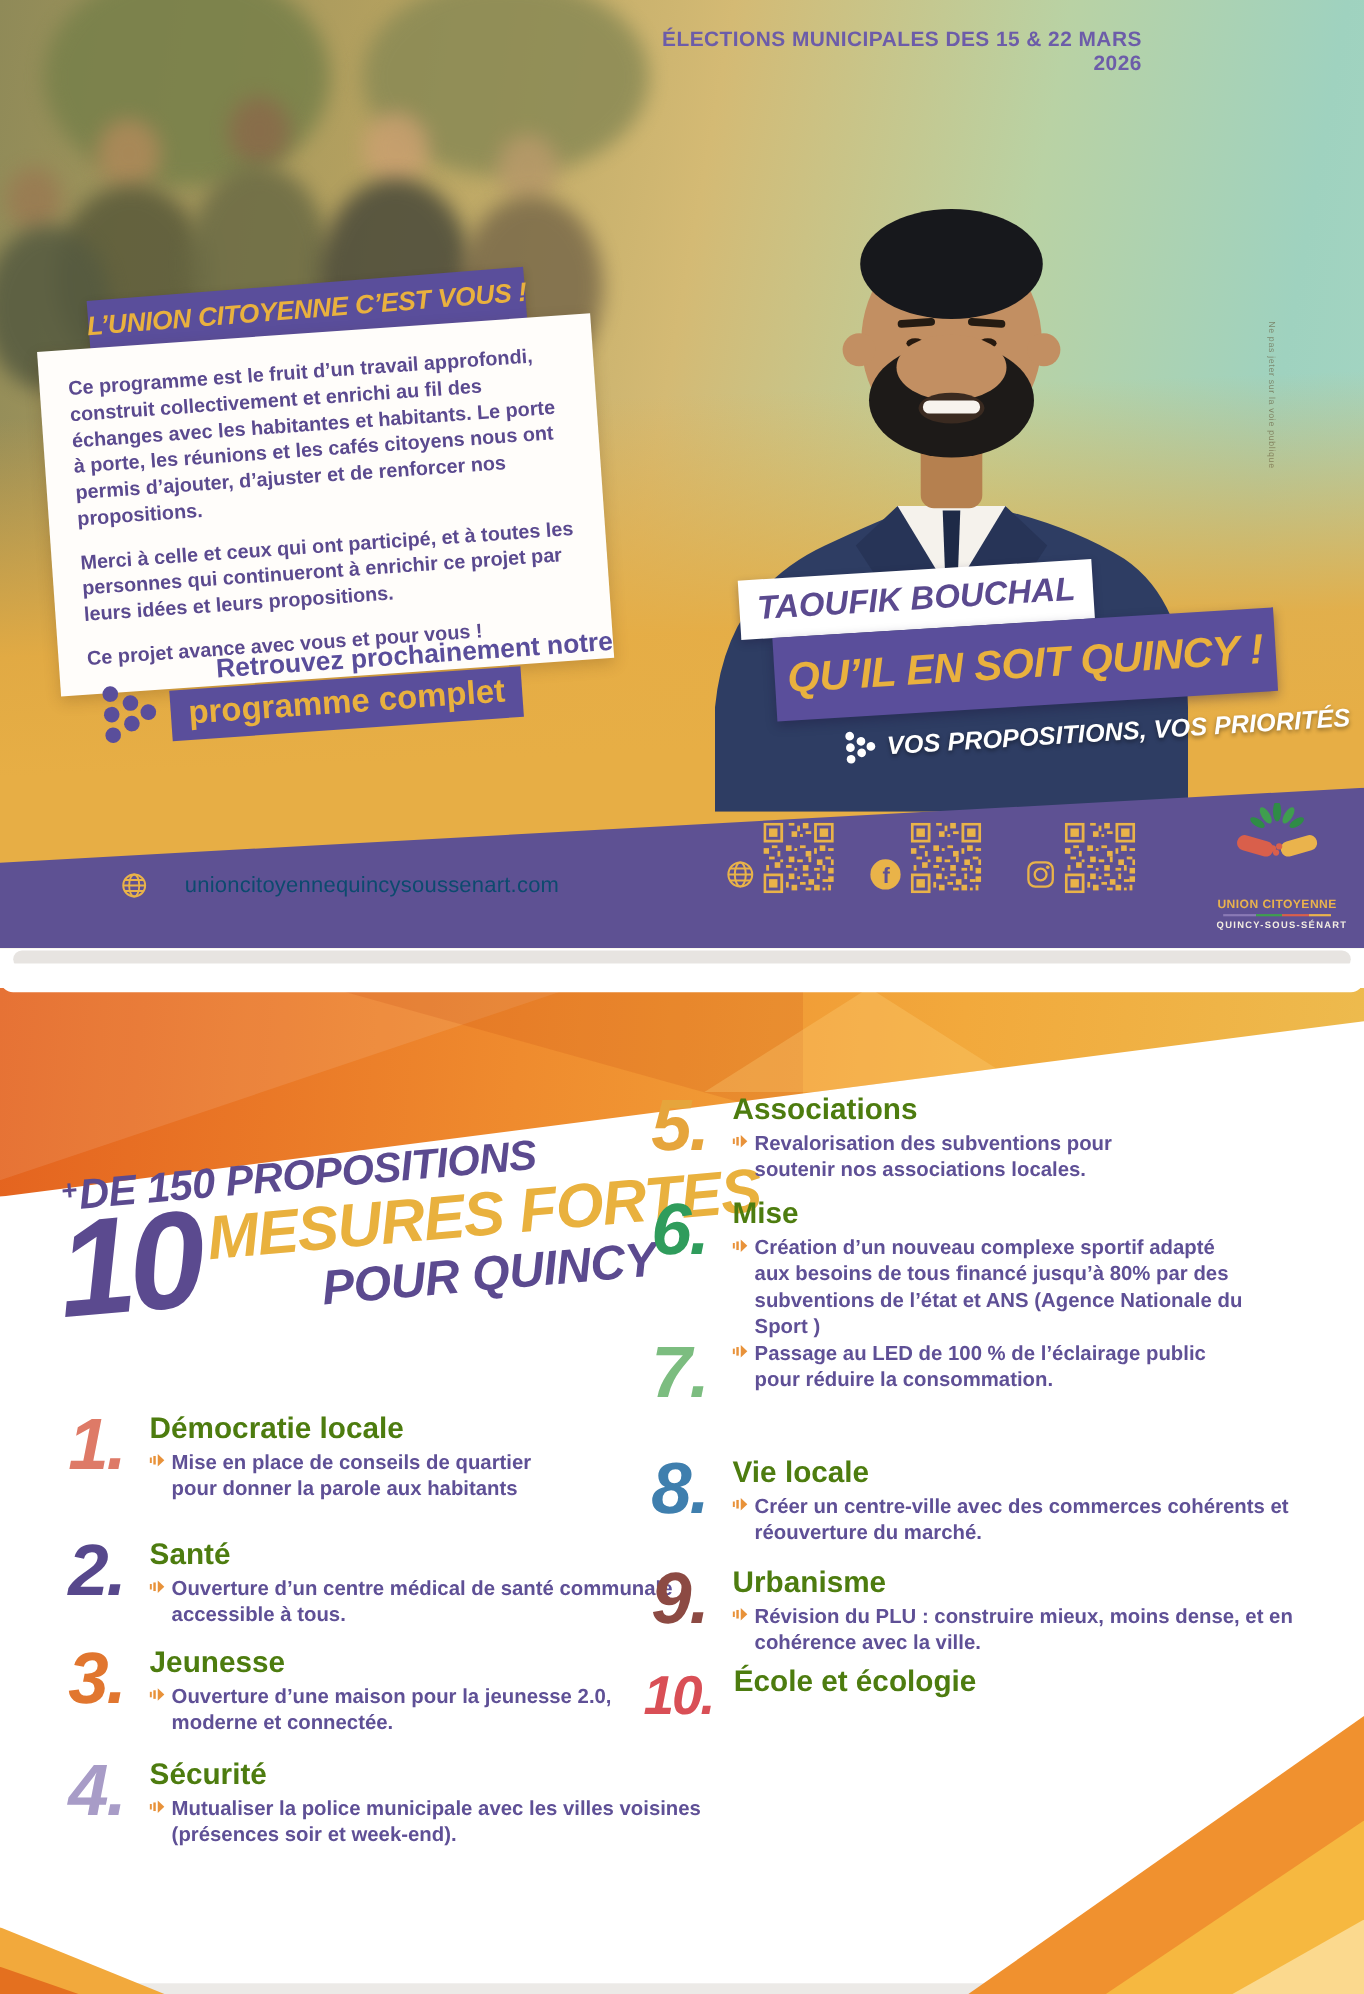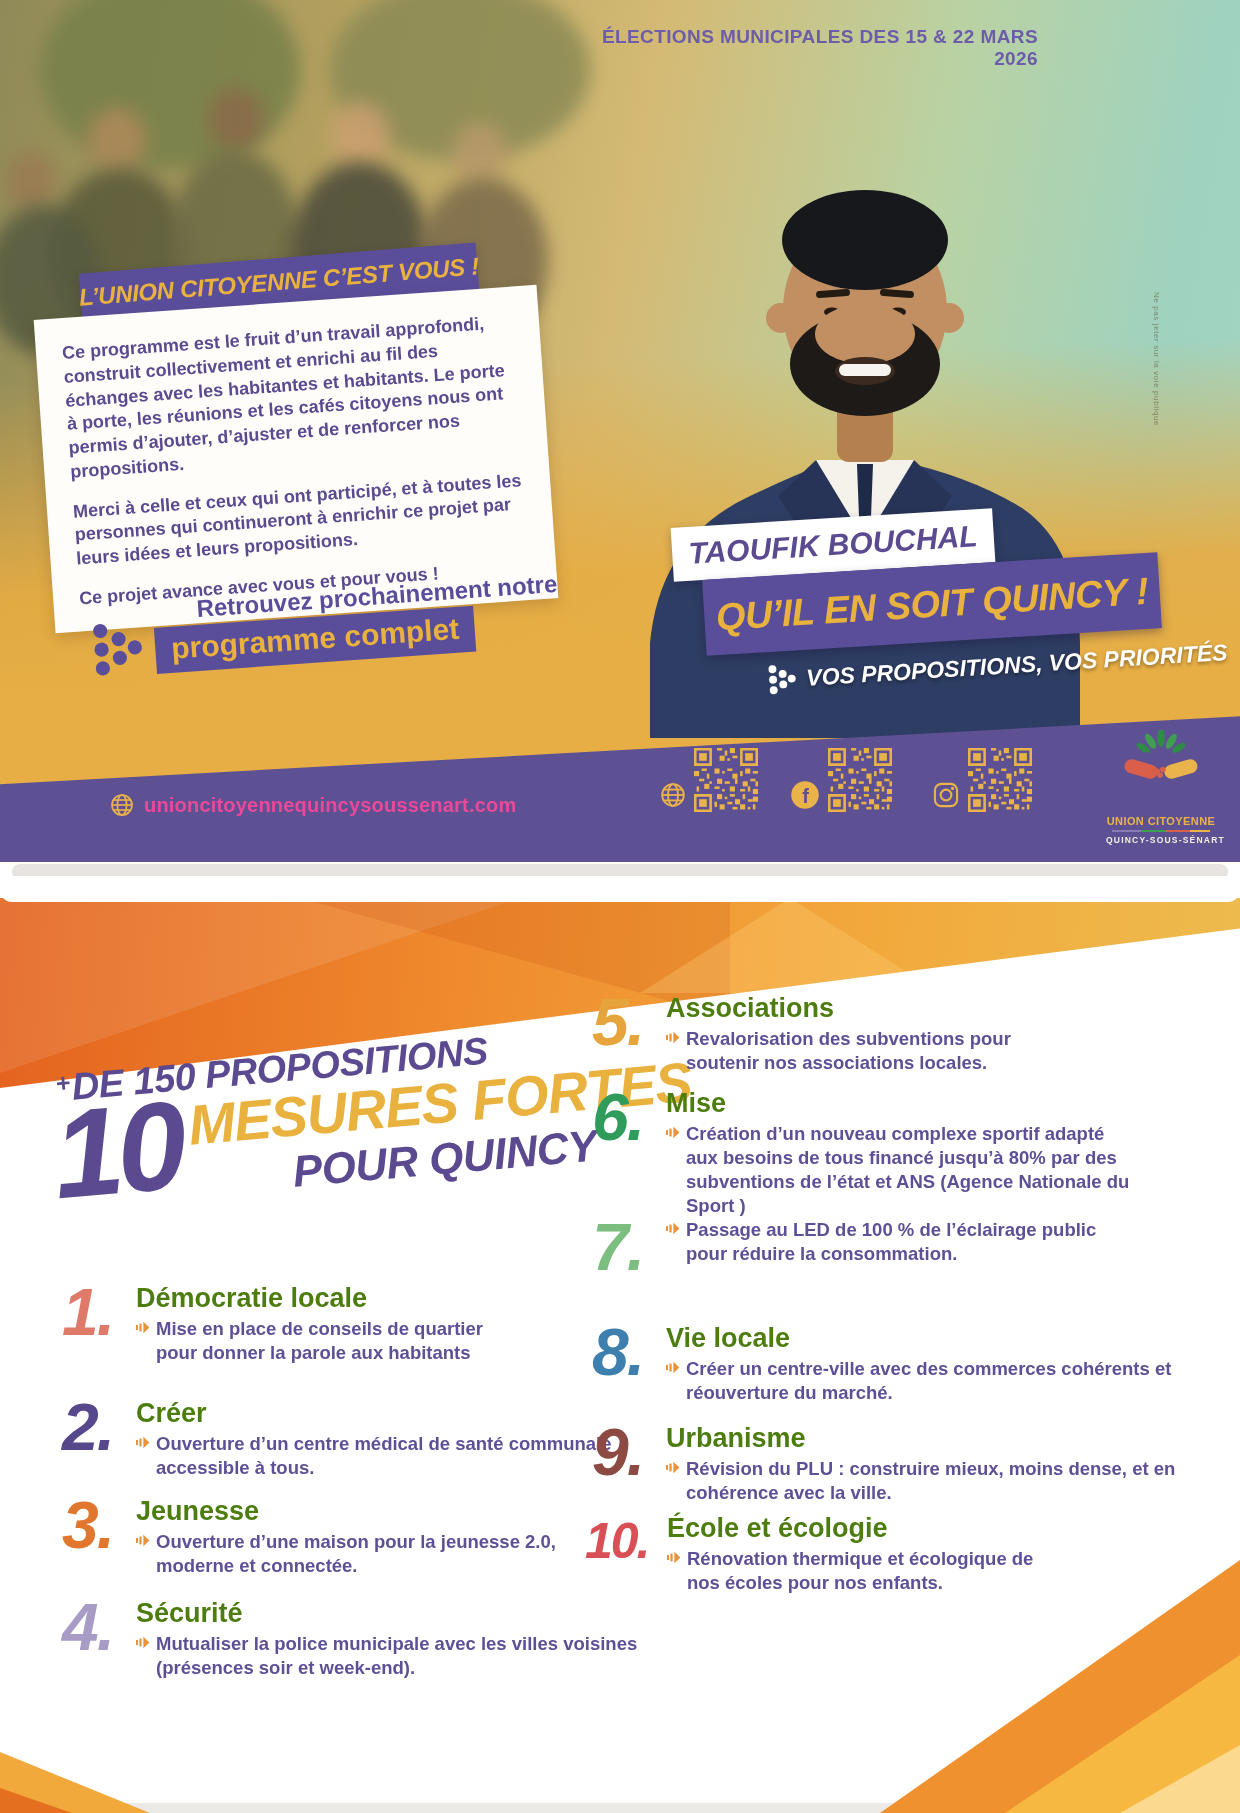--- a/index.html
+++ b/index.html
@@ -34,21 +34,21 @@
   .intro-card p{margin:0 0 16px 0;font-size:18px;line-height:1.32;font-weight:700;color:#5b4a8f;}
   .intro-card p:last-child{margin-bottom:0;}
 
   .teaser{left:92px;top:586px;z-index:6;display:flex;align-items:flex-end;gap:12px;transform:rotate(-4deg);}
   .dots-icon{color:#5a4e9b;}
   .teaser .t1{font-size:24px;font-weight:800;color:#5a4e9b;margin:0 0 2px 44px;white-space:nowrap;}
   .teaser .t2{display:inline-block;background:#5a4e9b;color:#e9b13e;font-size:30px;font-weight:800;
     padding:5px 16px 7px 16px;white-space:nowrap;}
 
   .website{left:110px;top:793px;z-index:6;display:flex;align-items:center;gap:10px;}
-  .website span{color:#ec4899;font-size:20px;font-weight:700;letter-spacing:.2px;}
+  .website span{color:#0c4a6e;font-size:20px;font-weight:400;letter-spacing:.2px;margin-left:24px;}
 
   .name-box{left:672px;top:518px;width:322px;height:54px;z-index:6;background:#ffffff;
     transform:rotate(-3.5deg);display:flex;align-items:center;justify-content:center;
     box-shadow:0 3px 8px rgba(30,20,60,.3);}
   .name-box span{color:#5b4a8f;font-size:30px;font-weight:800;font-style:italic;white-space:nowrap;}
   .slogan-box{left:704px;top:566px;width:456px;height:76px;z-index:6;background:#5a4e9b;
     transform:rotate(-3.5deg);display:flex;align-items:center;justify-content:center;
     box-shadow:0 4px 10px rgba(30,20,60,.35);}
   .slogan-box span{color:#e9b13e;font-size:38px;font-weight:800;font-style:italic;letter-spacing:-.5px;white-space:nowrap;}
   .subtitle{left:768px;top:650px;z-index:6;display:flex;align-items:center;gap:10px;
@@ -370,21 +370,21 @@
           <svg class="ai" width="14" height="13" viewBox="0 0 14 13">
             <use href="#mini-arrow" fill="currentColor"></use>
           </svg>
         <div class="mdesc">Mise en place de conseils de quartier pour donner la parole aux habitants</div>
         </div>
       </div>
   </div>
   <div class="measure m2">
     <div class="mnum" style="color: rgb(87, 72, 140);">2.</div>
     <div>
-        <div class="mtitle">Créer</div>
+        <div class="mtitle">Santé</div>
       <div class="mdesc-row">
           <svg class="ai" width="14" height="13" viewBox="0 0 14 13">
             <use href="#mini-arrow" fill="currentColor"></use>
           </svg>
         <div class="mdesc">Ouverture d’un centre médical de santé communale accessible à tous.</div>
         </div>
       </div>
   </div>
   <div class="measure m3">
     <div class="mnum" style="color: rgb(225, 118, 47);">3.</div>
@@ -466,26 +466,20 @@
             <use href="#mini-arrow" fill="currentColor"></use>
           </svg>
         <div class="mdesc">Révision du PLU : construire mieux, moins dense, et en cohérence avec la ville.</div>
         </div>
       </div>
   </div>
   <div class="measure m10">
     <div class="mnum small" style="color: rgb(217, 79, 86);">10.</div>
     <div>
         <div class="mtitle">École et écologie</div>
-      <div class="mdesc-row">
-          <svg class="ai" width="14" height="13" viewBox="0 0 14 13">
-            <use href="#mini-arrow" fill="currentColor"></use>
-          </svg>
-        <div class="mdesc">Rénovation thermique et écologique de nos écoles pour nos enfants.</div>
-        </div>
       </div>
   </div>
 
   <div class="bt bottom-strip"></div>
   <div class="bt bt1"></div>
   <div class="bt bt2"></div>
   <div class="bt bt3"></div>
   <div class="bt bt4"></div>
   <div class="bt bt5"></div>
 

